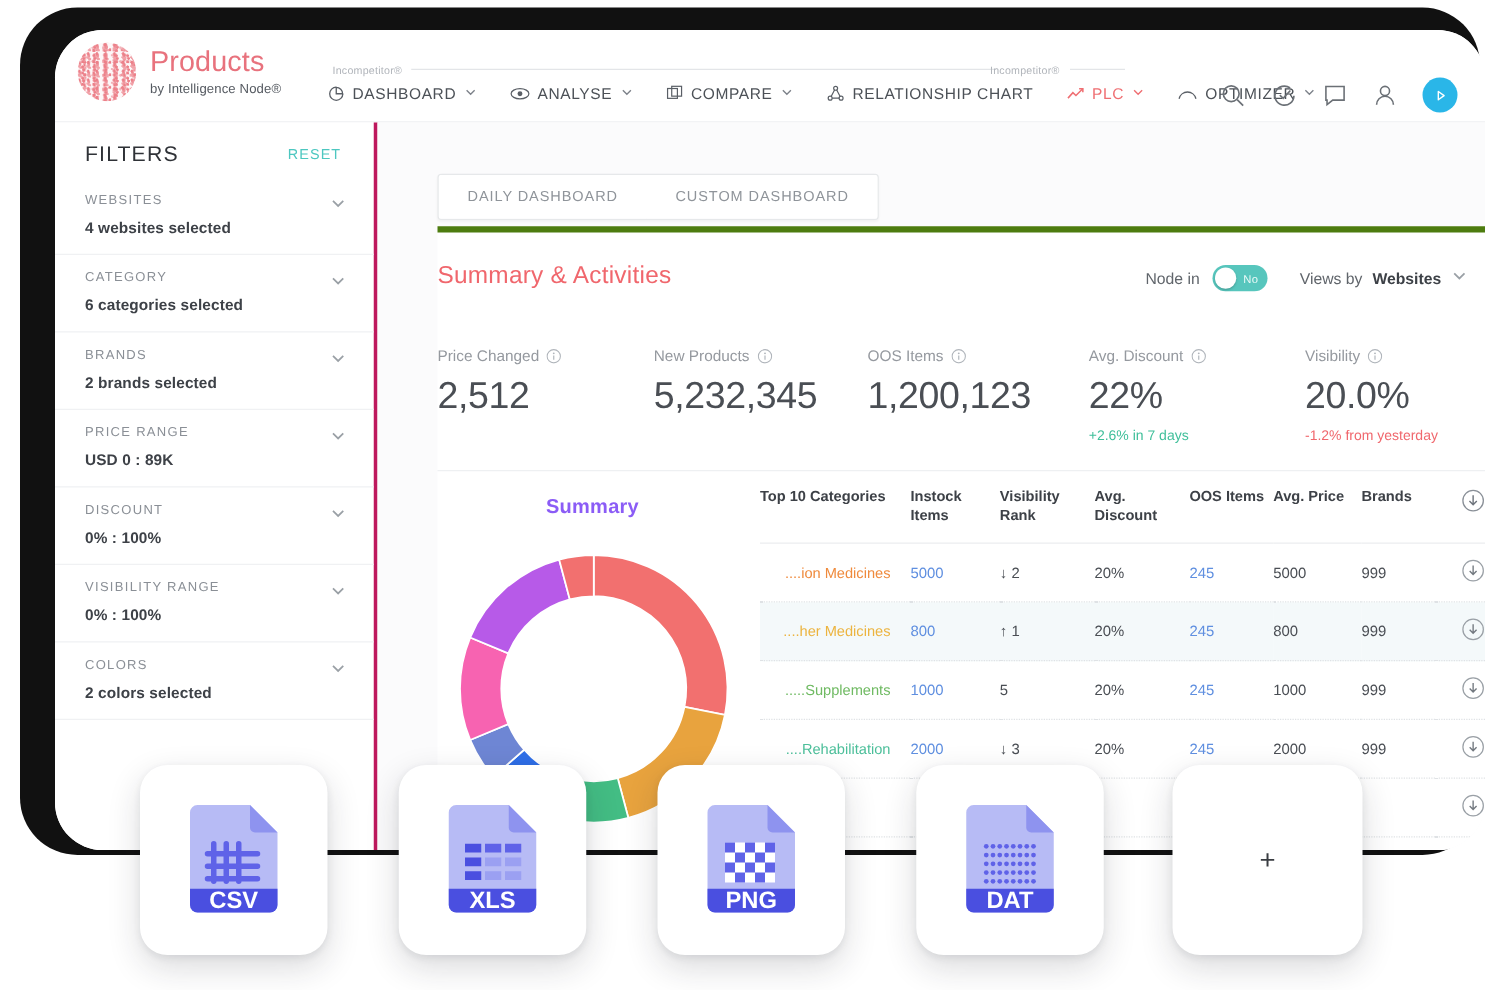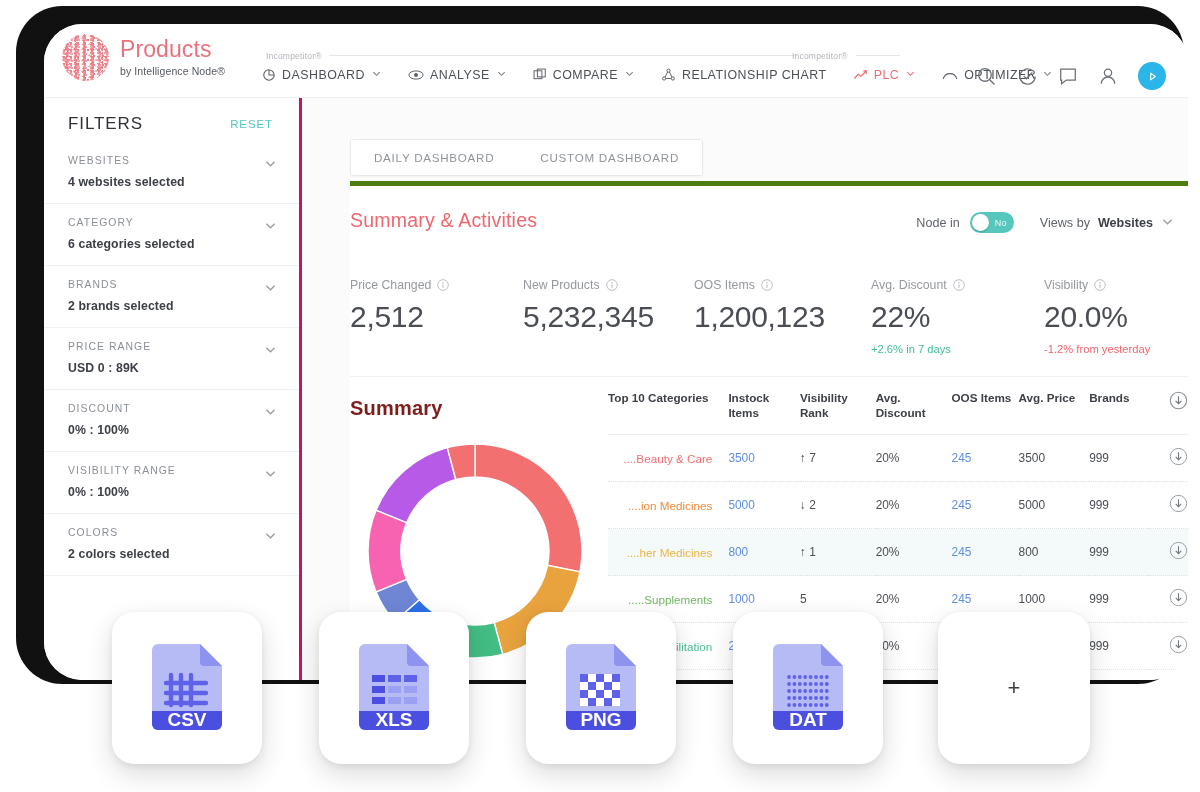--- a/index.html
+++ b/index.html
@@ -150,21 +150,21 @@
   .kpi:nth-child(4) { flex: 0 0 173px; }
   .kpi-label { font-size: 12.3px; color: #95999f; display: flex; align-items: center; gap: 6px; }
   .kpi-value { font-size: 30px; color: #4a4e54; font-weight: 300; margin-top: 8px; letter-spacing: -.3px; }
   .kpi-delta { font-size: 11.2px; margin-top: 9px; }
   .kpi-delta.up { color: #3fbf9a; }
   .kpi-delta.down { color: #f0676d; }
   .info-ico { display: inline-flex; }
 
   
   #chart-pane { position: absolute; left: 0; top: 191px; width: 248px; height: 308px; }
-  #chart-title { font-size: 20px; color: #7f1d1d; font-weight: bold; padding-top: 20px; letter-spacing: .2px; }
+  #chart-title { text-align: center; font-size: 16px; color: #8b5cf6; font-weight: bold; padding-top: 20px; letter-spacing: .2px; }
   #donut-wrap { position: absolute; left: 14px; top: 63px; }
 
   #table-pane { position: absolute; left: 258px; top: 191px; width: 580px; height: 308px; }
   table { width: 100%; border-collapse: collapse; }
   th {
     font-size: 11.7px; color: #3d4147; font-weight: bold; text-align: left;
     padding: 14px 0 14px 0; vertical-align: top; line-height: 1.25;
     border-bottom: 1px solid #ebedef;
   }
   td {
@@ -529,35 +529,20 @@
                 <th class="c-bra">Brands</th>
                 <th class="c-dl">
                   <span><svg width="19" height="19" viewBox="0 0 20 20">
                         <circle cx="10" cy="10" r="8.6" fill="none" stroke="#8a9098" stroke-width="1.1"></circle>
                         <path d="M10 5.4v8M6.9 10.3 10 13.4l3.1-3.1" fill="none" stroke="#6e747c" stroke-width="1.2"></path>
                       </svg></span>
                 </th>
               </tr>
             </thead>
             <tbody id="table-body">
-                <tr>
-                  <td class="c-cat" style="color:#f2706f">....Beauty &amp; Care</td>
-                  <td class="c-ins"><span class="lnk">3500</span></td>
-                  <td class="c-vis">↑ 7</td>
-                  <td class="c-dis">20%</td>
-                  <td class="c-oos"><span class="lnk">245</span></td>
-                  <td class="c-pri">3500</td>
-                  <td class="c-bra">999</td>
-                  <td class="c-dl"><span class="dl-ico">
-                      <svg width="19" height="19" viewBox="0 0 20 20">
-                        <circle cx="10" cy="10" r="8.6" fill="none" stroke="#9aa0a6" stroke-width="1.05"></circle>
-                        <path d="M10 5.6v7.6M7.1 10.4 10 13.3l2.9-2.9" fill="none" stroke="#72787f" stroke-width="1.15"></path>
-                      </svg>
-                    </span></td>
-                </tr>
                 <tr>
                   <td class="c-cat" style="color:#ef8a3c">....ion Medicines</td>
                   <td class="c-ins"><span class="lnk">5000</span></td>
                   <td class="c-vis">↓ 2</td>
                   <td class="c-dis">20%</td>
                   <td class="c-oos"><span class="lnk">245</span></td>
                   <td class="c-pri">5000</td>
                   <td class="c-bra">999</td>
                   <td class="c-dl"><span class="dl-ico">
                       <svg width="19" height="19" viewBox="0 0 20 20">

